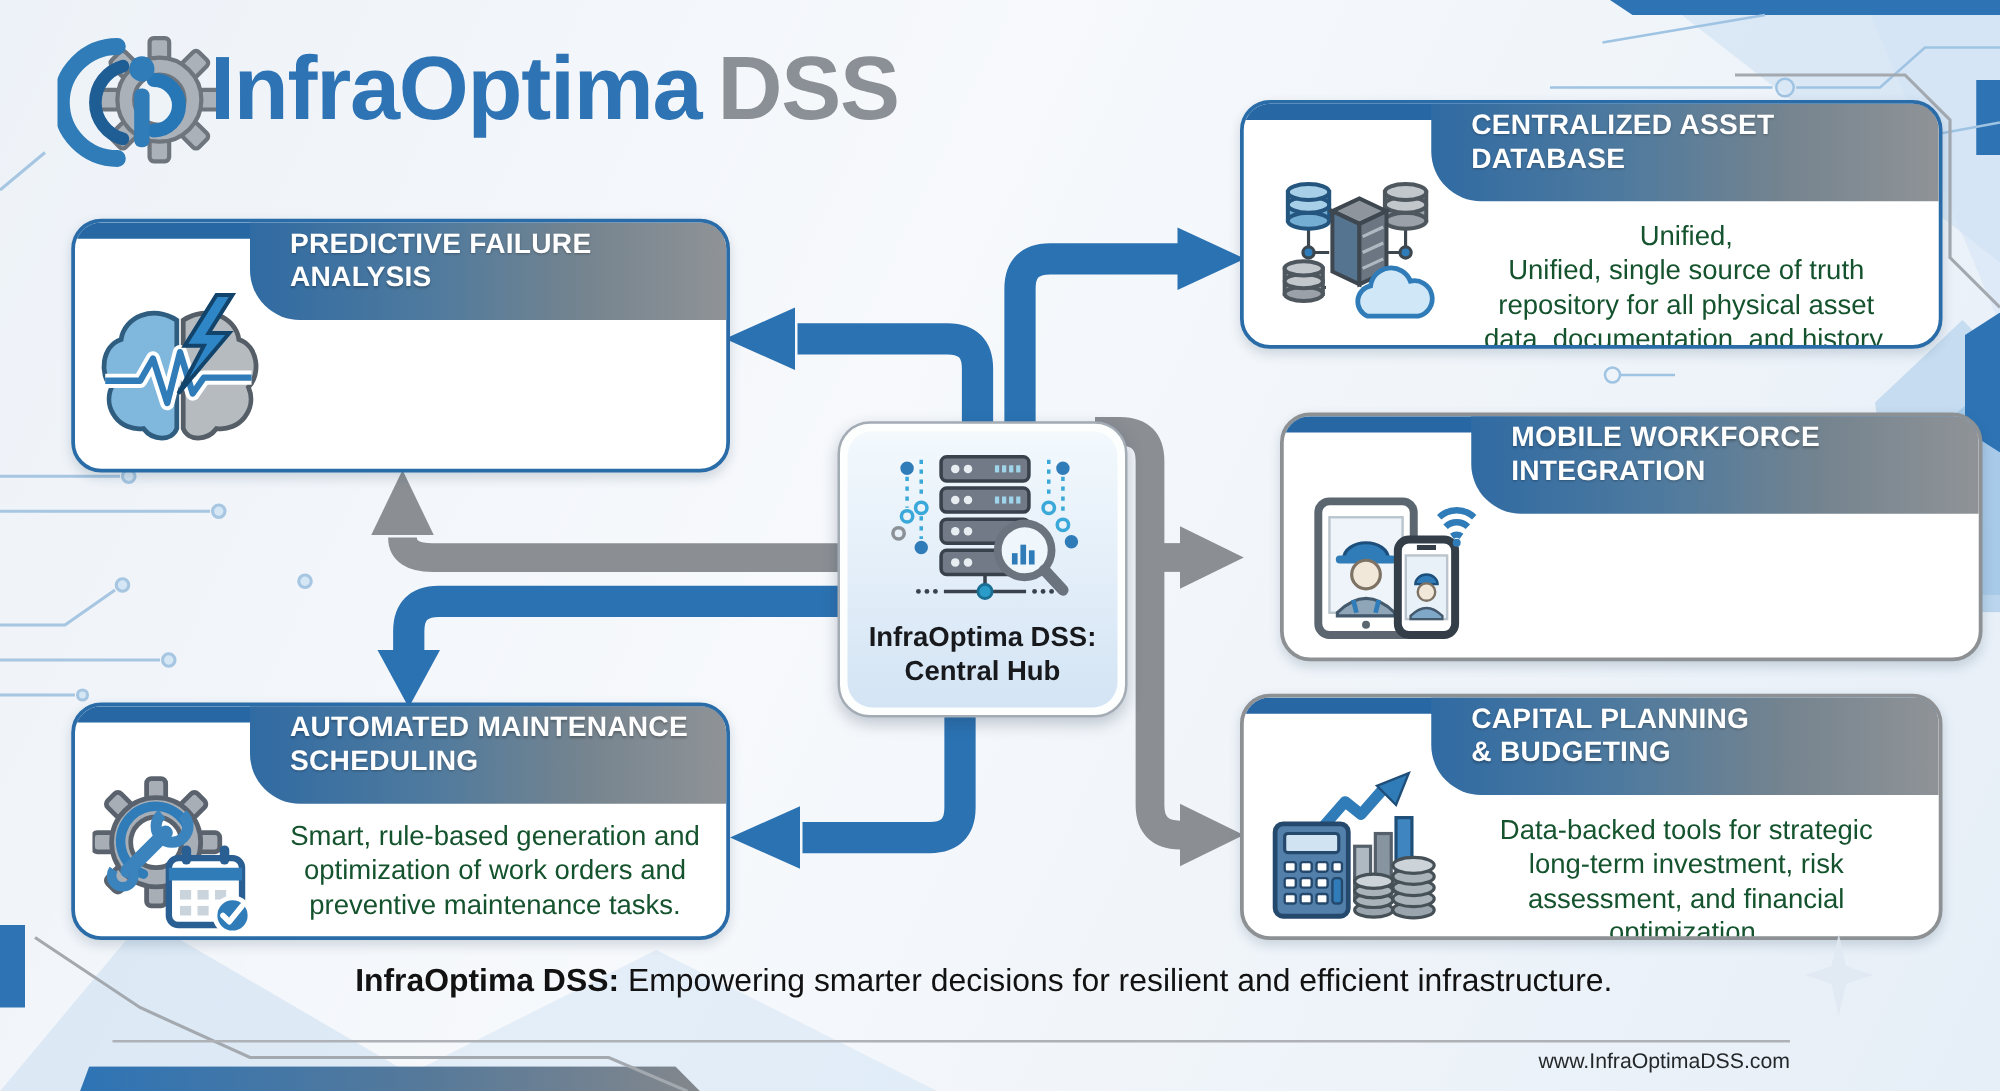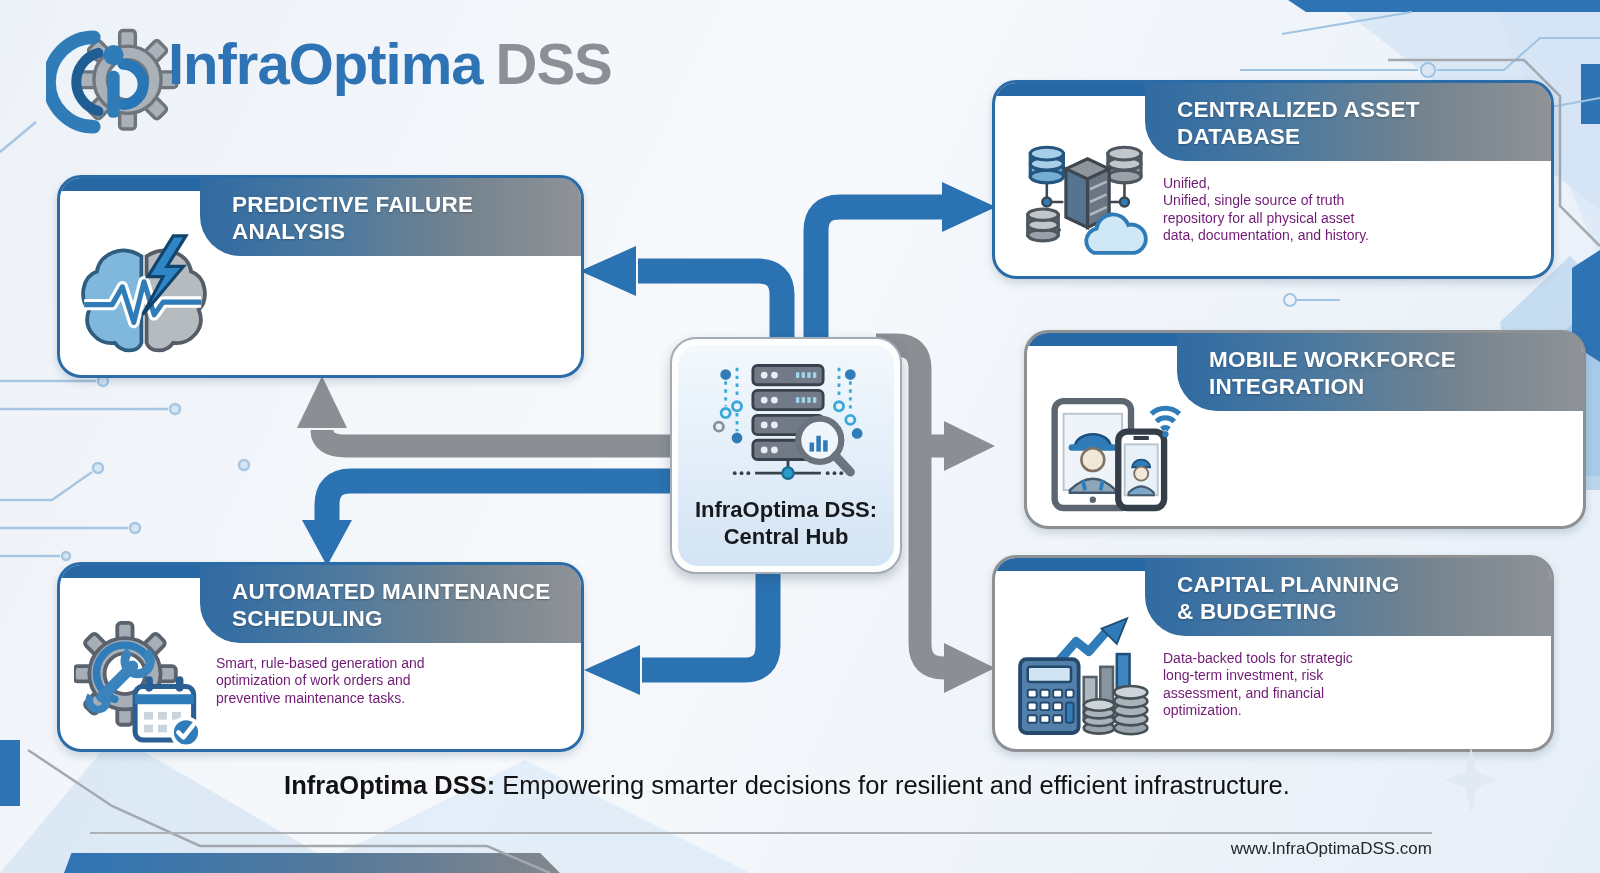--- a/index.html
+++ b/index.html
@@ -18,36 +18,36 @@
     clip-path:polygon(18px 100%,0 0,100% 0,100% 100%);}
   .tab-right{position:absolute;left:1581px;top:64px;width:19px;height:60px;background:#2e74b5;}
   .edge-right-dark{position:absolute;left:1572px;top:250px;width:28px;height:112px;background:#2e74b5;
     clip-path:polygon(0 16%,100% 0,100% 100%,0 84%);}
   .tab-left{position:absolute;left:0;top:740px;width:20px;height:66px;background:#2e74b5;}
   .bottom-bar{position:absolute;left:64px;top:853px;width:496px;height:20px;
     background:linear-gradient(90deg,#2e74b5 0%,#55799a 55%,#83878c 100%);
     clip-path:polygon(1.5% 0,96% 0,100% 100%,0 100%);}
   
   .logo{left:46px;top:26px;width:135px;height:112px;}
-  .title{left:168px;top:30px;font-size:58px;font-weight:bold;letter-spacing:-1px;color:#2e74b5;}
+  .title{left:168px;top:30px;font-size:72px;font-weight:bold;letter-spacing:-1px;color:#2e74b5;}
   .title .suffix{color:#8b9096;margin-left:13px;}
   .subtitle{left:172px;top:104px;font-size:22px;color:#0f1418;}
   
   .fbox{position:absolute;background:#fff;border-radius:24px;box-shadow:0 4px 9px rgba(30,60,90,.18);overflow:hidden;}
   .fbox.blue{border:3px solid #2a6ca8;}
   .fbox.gray{border:3px solid #8d9194;}
   .fb-topbar{position:absolute;left:0;top:0;right:0;height:13px;background:#2767a4;}
   .fb-header{position:absolute;top:0;right:0;height:78px;
     background:linear-gradient(90deg,#306ba3 0%,#4f7a9e 38%,#75848f 70%,#8f9397 100%);
-    border-bottom-left-radius:40px;display:flex;align-items:center;padding-left:32px;box-sizing:border-box;}
+    border-bottom-left-radius:40px;display:flex;padding-left:32px;box-sizing:border-box;}
   .fbox.left .fb-header{left:140px;}
   .fbox.right .fb-header{left:150px;}
   .fb-title{margin:4px 0 0 0;font-size:22.5px;line-height:1.18;font-weight:bold;color:#fff;
     text-shadow:0 1px 2px rgba(0,0,0,.28);letter-spacing:.2px;}
-  .fb-body{position:absolute;margin:0;font-size:14px;line-height:1.24;color:#701a75;}
+  .fb-body{position:absolute;margin:0;font-size:22px;line-height:1.24;color:#14532d;text-align:center;}
   .fbox.left .fb-body{left:156px;top:90px;width:360px;}
   .fbox.right .fb-body{left:168px;top:92px;width:372px;}
   .fb-icon{position:absolute;left:14px;top:48px;width:140px;height:142px;}
   .fbox.right .fb-icon{left:20px;}
   .pos-predictive{left:57px;top:175px;width:521px;height:197px;}
   .pos-centralized{left:992px;top:80px;width:556px;height:193px;}
   .pos-mobile{left:992px;top:330px;width:556px;height:193px;margin-left:32px;}
   .pos-capital{left:992px;top:555px;width:556px;height:191px;}
   .pos-automated{left:57px;top:562px;width:521px;height:184px;}
   

